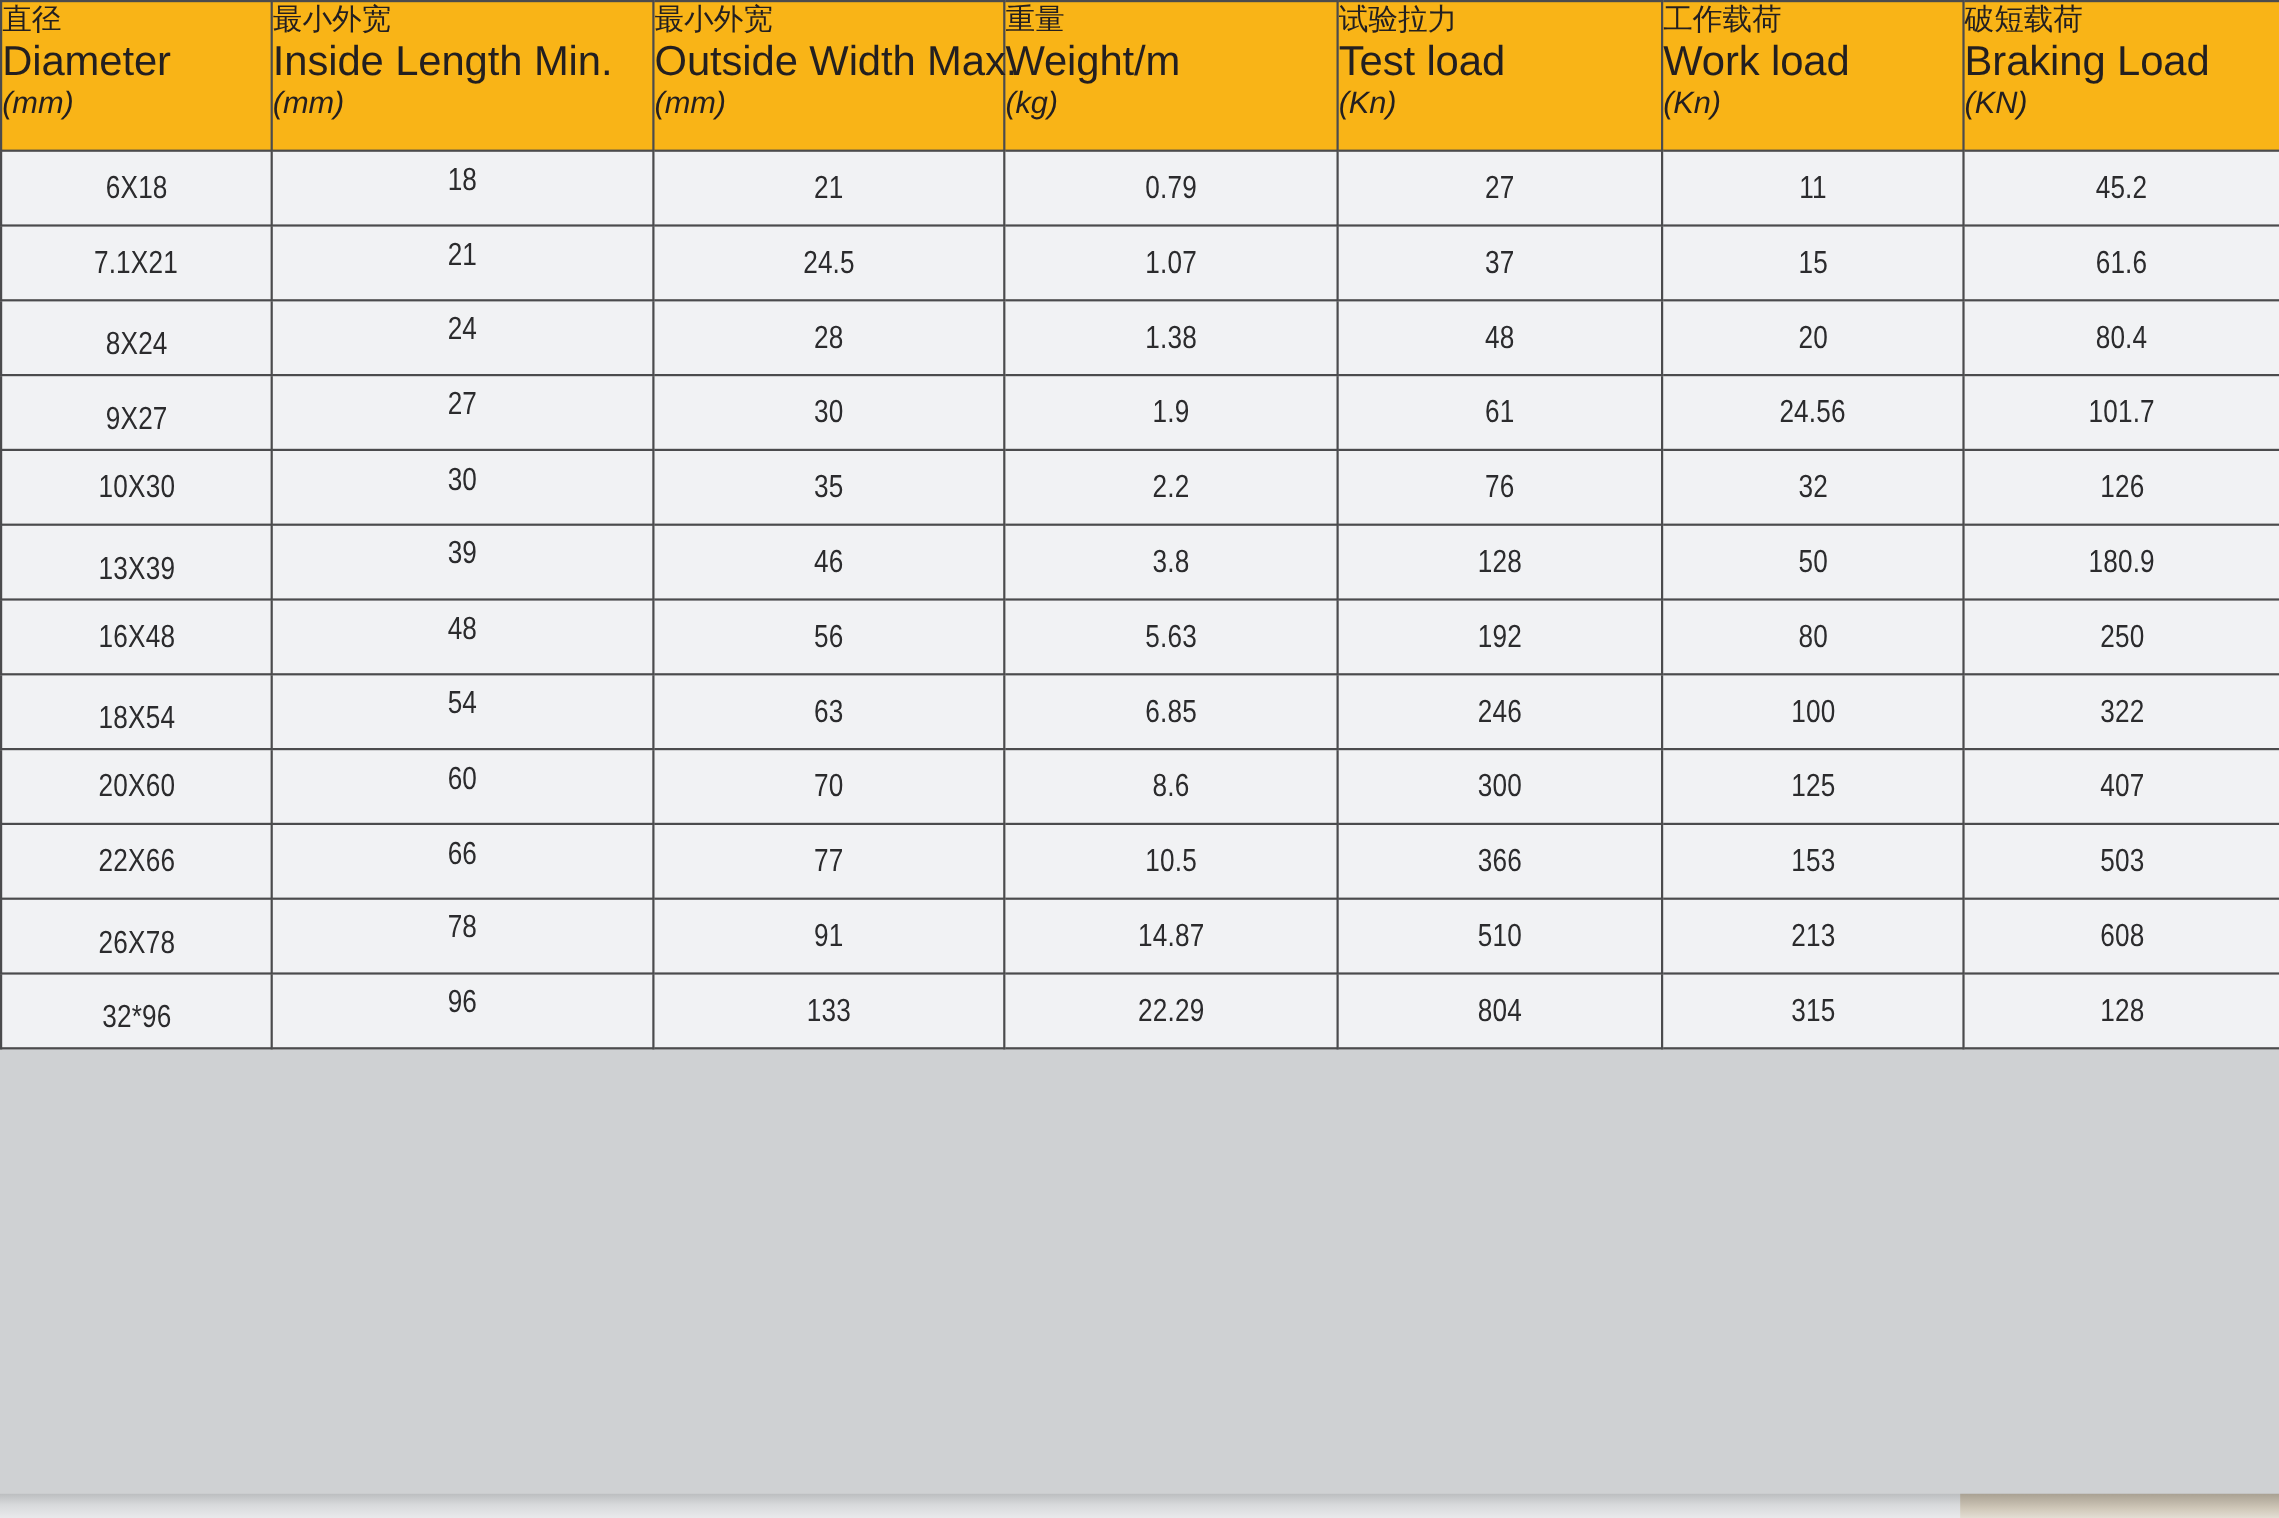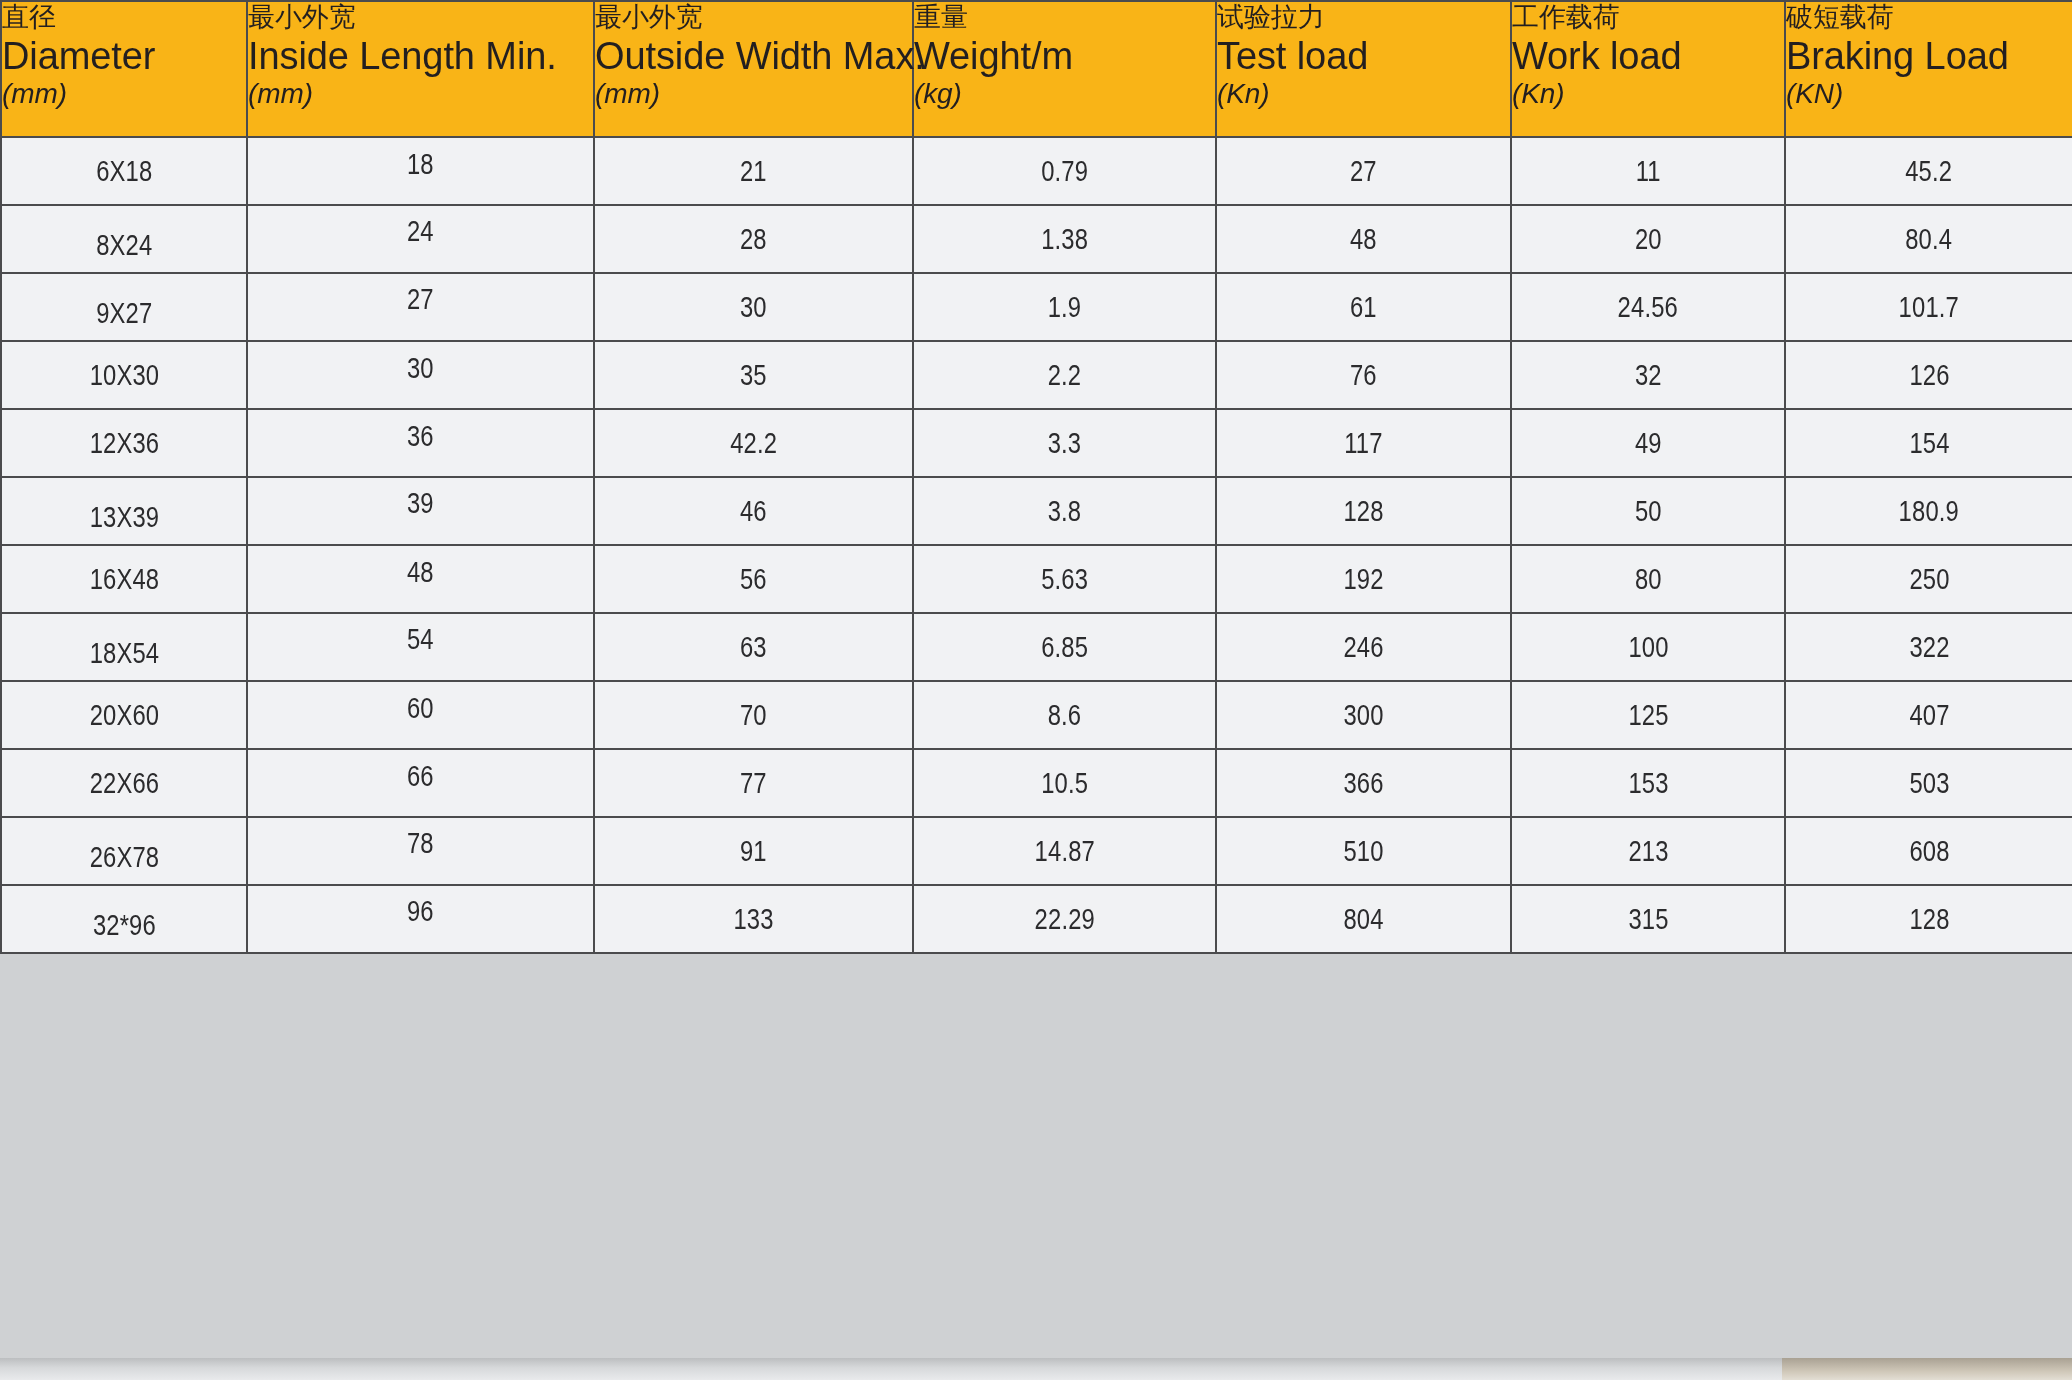--- a/index.html
+++ b/index.html
@@ -162,20 +162,29 @@
     <tbody>
         <tr>
           <td class="c0"><span class="cellv">6X18</span></td>
           <td class="c1"><span class="cellv">18</span></td>
           <td class="c2"><span class="cellv">21</span></td>
           <td class="c3"><span class="cellv">0.79</span></td>
           <td class="c4"><span class="cellv">27</span></td>
           <td class="c5"><span class="cellv">11</span></td>
           <td class="c6"><span class="cellv">45.2</span></td>
         </tr>
+        <tr>
+          <td class="c0"><span class="cellv">7.1X21</span></td>
+          <td class="c1"><span class="cellv">21</span></td>
+          <td class="c2"><span class="cellv">24.5</span></td>
+          <td class="c3"><span class="cellv">1.07</span></td>
+          <td class="c4"><span class="cellv">37</span></td>
+          <td class="c5"><span class="cellv">15</span></td>
+          <td class="c6"><span class="cellv">61.6</span></td>
+        </tr>
         <tr class="low-label">
           <td class="c0"><span class="cellv">8X24</span></td>
           <td class="c1"><span class="cellv">24</span></td>
           <td class="c2"><span class="cellv">28</span></td>
           <td class="c3"><span class="cellv">1.38</span></td>
           <td class="c4"><span class="cellv">48</span></td>
           <td class="c5"><span class="cellv">20</span></td>
           <td class="c6"><span class="cellv">80.4</span></td>
         </tr>
         <tr class="low-label">
@@ -188,29 +197,20 @@
           <td class="c6"><span class="cellv">101.7</span></td>
         </tr>
         <tr>
           <td class="c0"><span class="cellv">10X30</span></td>
           <td class="c1"><span class="cellv">30</span></td>
           <td class="c2"><span class="cellv">35</span></td>
           <td class="c3"><span class="cellv">2.2</span></td>
           <td class="c4"><span class="cellv">76</span></td>
           <td class="c5"><span class="cellv">32</span></td>
           <td class="c6"><span class="cellv">126</span></td>
-        </tr>
-        <tr>
-          <td class="c0"><span class="cellv">12X36</span></td>
-          <td class="c1"><span class="cellv">36</span></td>
-          <td class="c2"><span class="cellv">42.2</span></td>
-          <td class="c3"><span class="cellv">3.3</span></td>
-          <td class="c4"><span class="cellv">117</span></td>
-          <td class="c5"><span class="cellv">49</span></td>
-          <td class="c6"><span class="cellv">154</span></td>
         </tr>
         <tr class="low-label">
           <td class="c0"><span class="cellv">13X39</span></td>
           <td class="c1"><span class="cellv">39</span></td>
           <td class="c2"><span class="cellv">46</span></td>
           <td class="c3"><span class="cellv">3.8</span></td>
           <td class="c4"><span class="cellv">128</span></td>
           <td class="c5"><span class="cellv">50</span></td>
           <td class="c6"><span class="cellv">180.9</span></td>
         </tr>

